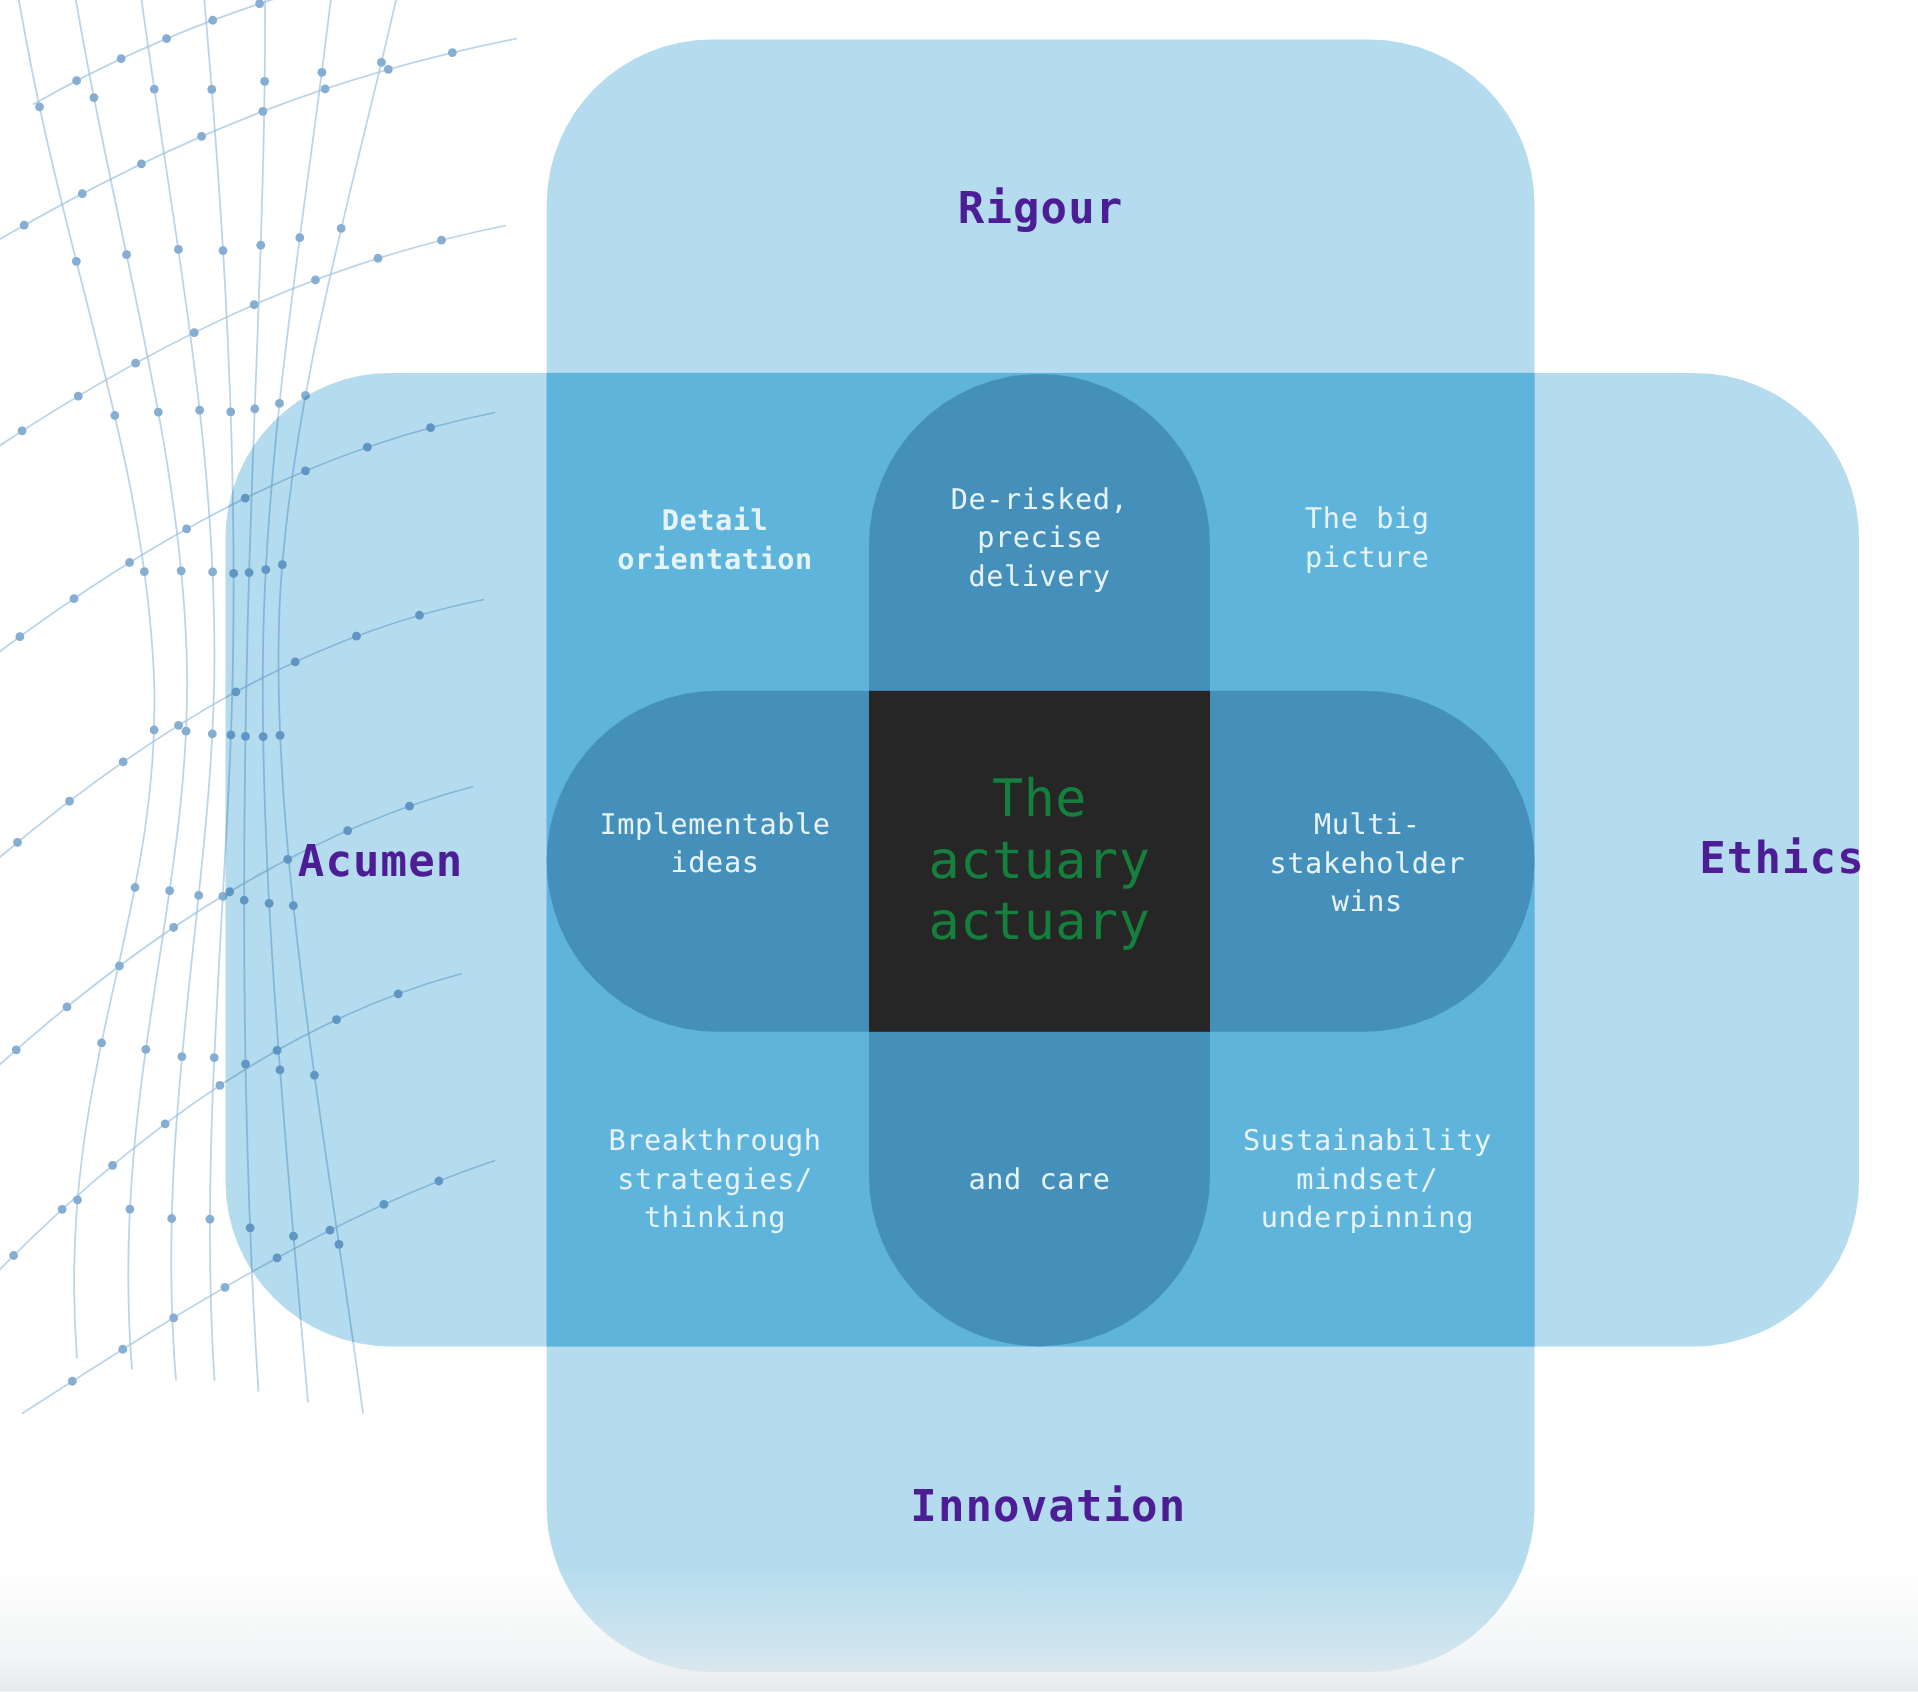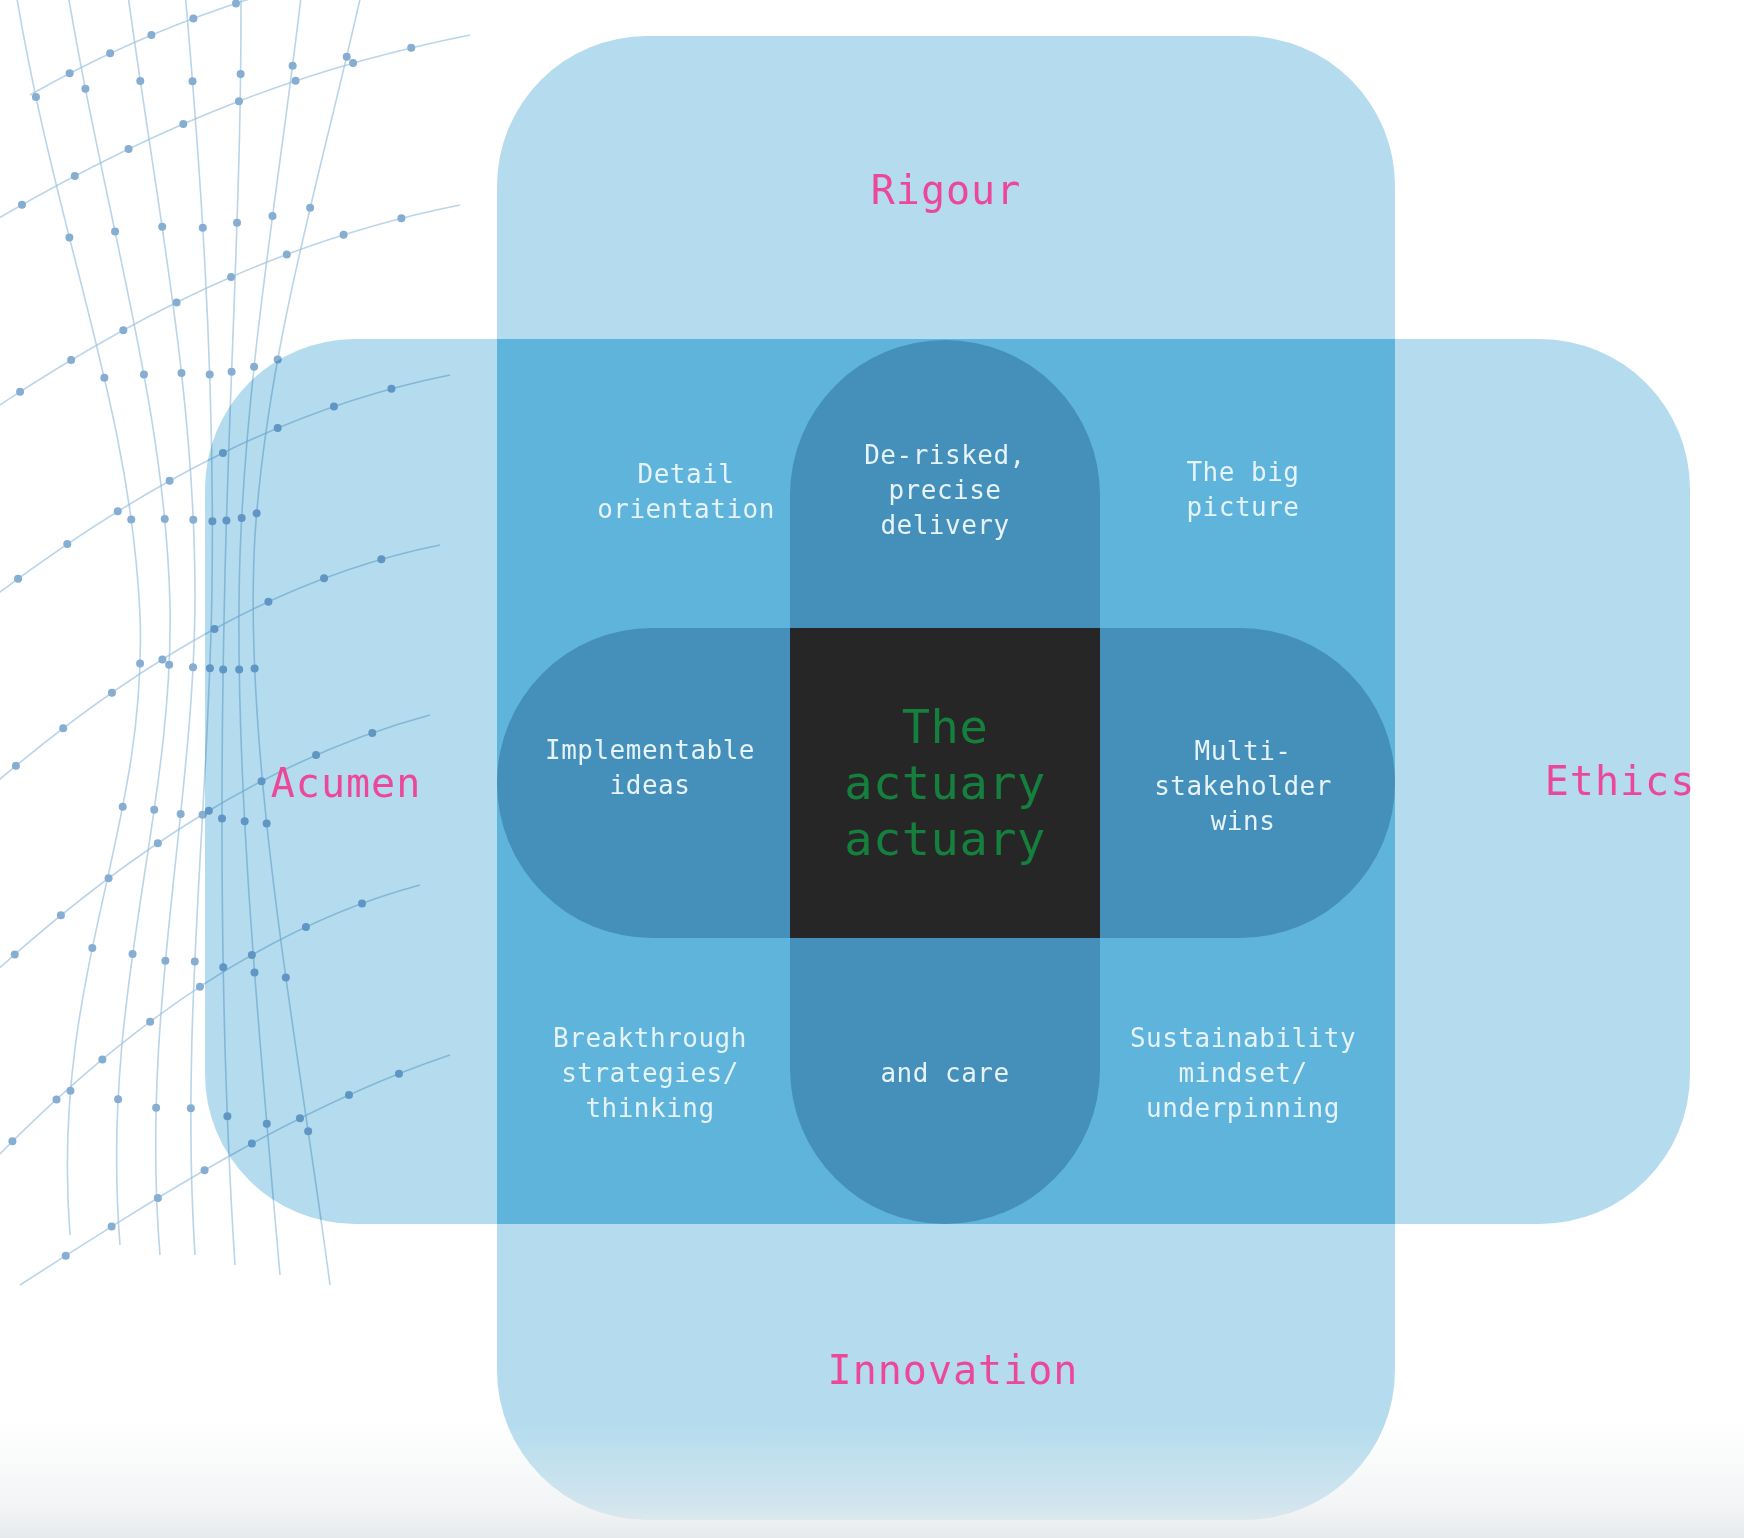--- a/index.html
+++ b/index.html
@@ -30,33 +30,33 @@
   }
   .pill-h{
     left:497px;top:628px;width:898px;height:310px;border-radius:155px;
     background:#4590ba;z-index:3;
   }
   .center-square{
     left:790px;top:628px;width:310px;height:310px;
     background:#262626;z-index:4;
   }
   .outer-label{
-    position:absolute;z-index:5;color:#ec4899;font-size:40px;font-weight:400;
+    position:absolute;z-index:5;color:#4c1d95;font-size:40px;font-weight:700;
     transform:translate(-50%,-50%);white-space:nowrap;letter-spacing:1px;
   }
   .label-top{left:946px;top:190px;}
   .label-left{left:346px;top:783px;}
   .label-right{left:1596px;top:781px;margin-left:24px;}
   .label-bottom{left:953px;top:1370px;}
   .note{
     position:absolute;z-index:5;width:360px;transform:translate(-50%,-50%);
     text-align:center;color:#e7f3fa;font-size:26px;line-height:35px;letter-spacing:0.5px;
   }
   .note .ln{display:block;}
-  .n-tl{left:686px;top:492px;}
+  .n-tl{left:650px;top:492px;font-weight:bold;}
   .n-tc{left:945px;top:490px;}
   .n-tr{left:1243px;top:490px;}
   .n-ml{left:650px;top:768px;}
   .n-mr{left:1243px;top:786px;}
   .n-bl{left:650px;top:1073px;}
   .n-bc{left:945px;top:1073px;}
   .n-br{left:1243px;top:1073px;}
   .center-text{
     position:absolute;z-index:6;left:945px;top:783px;width:340px;
     transform:translate(-50%,-50%);text-align:center;color:#15803d;

